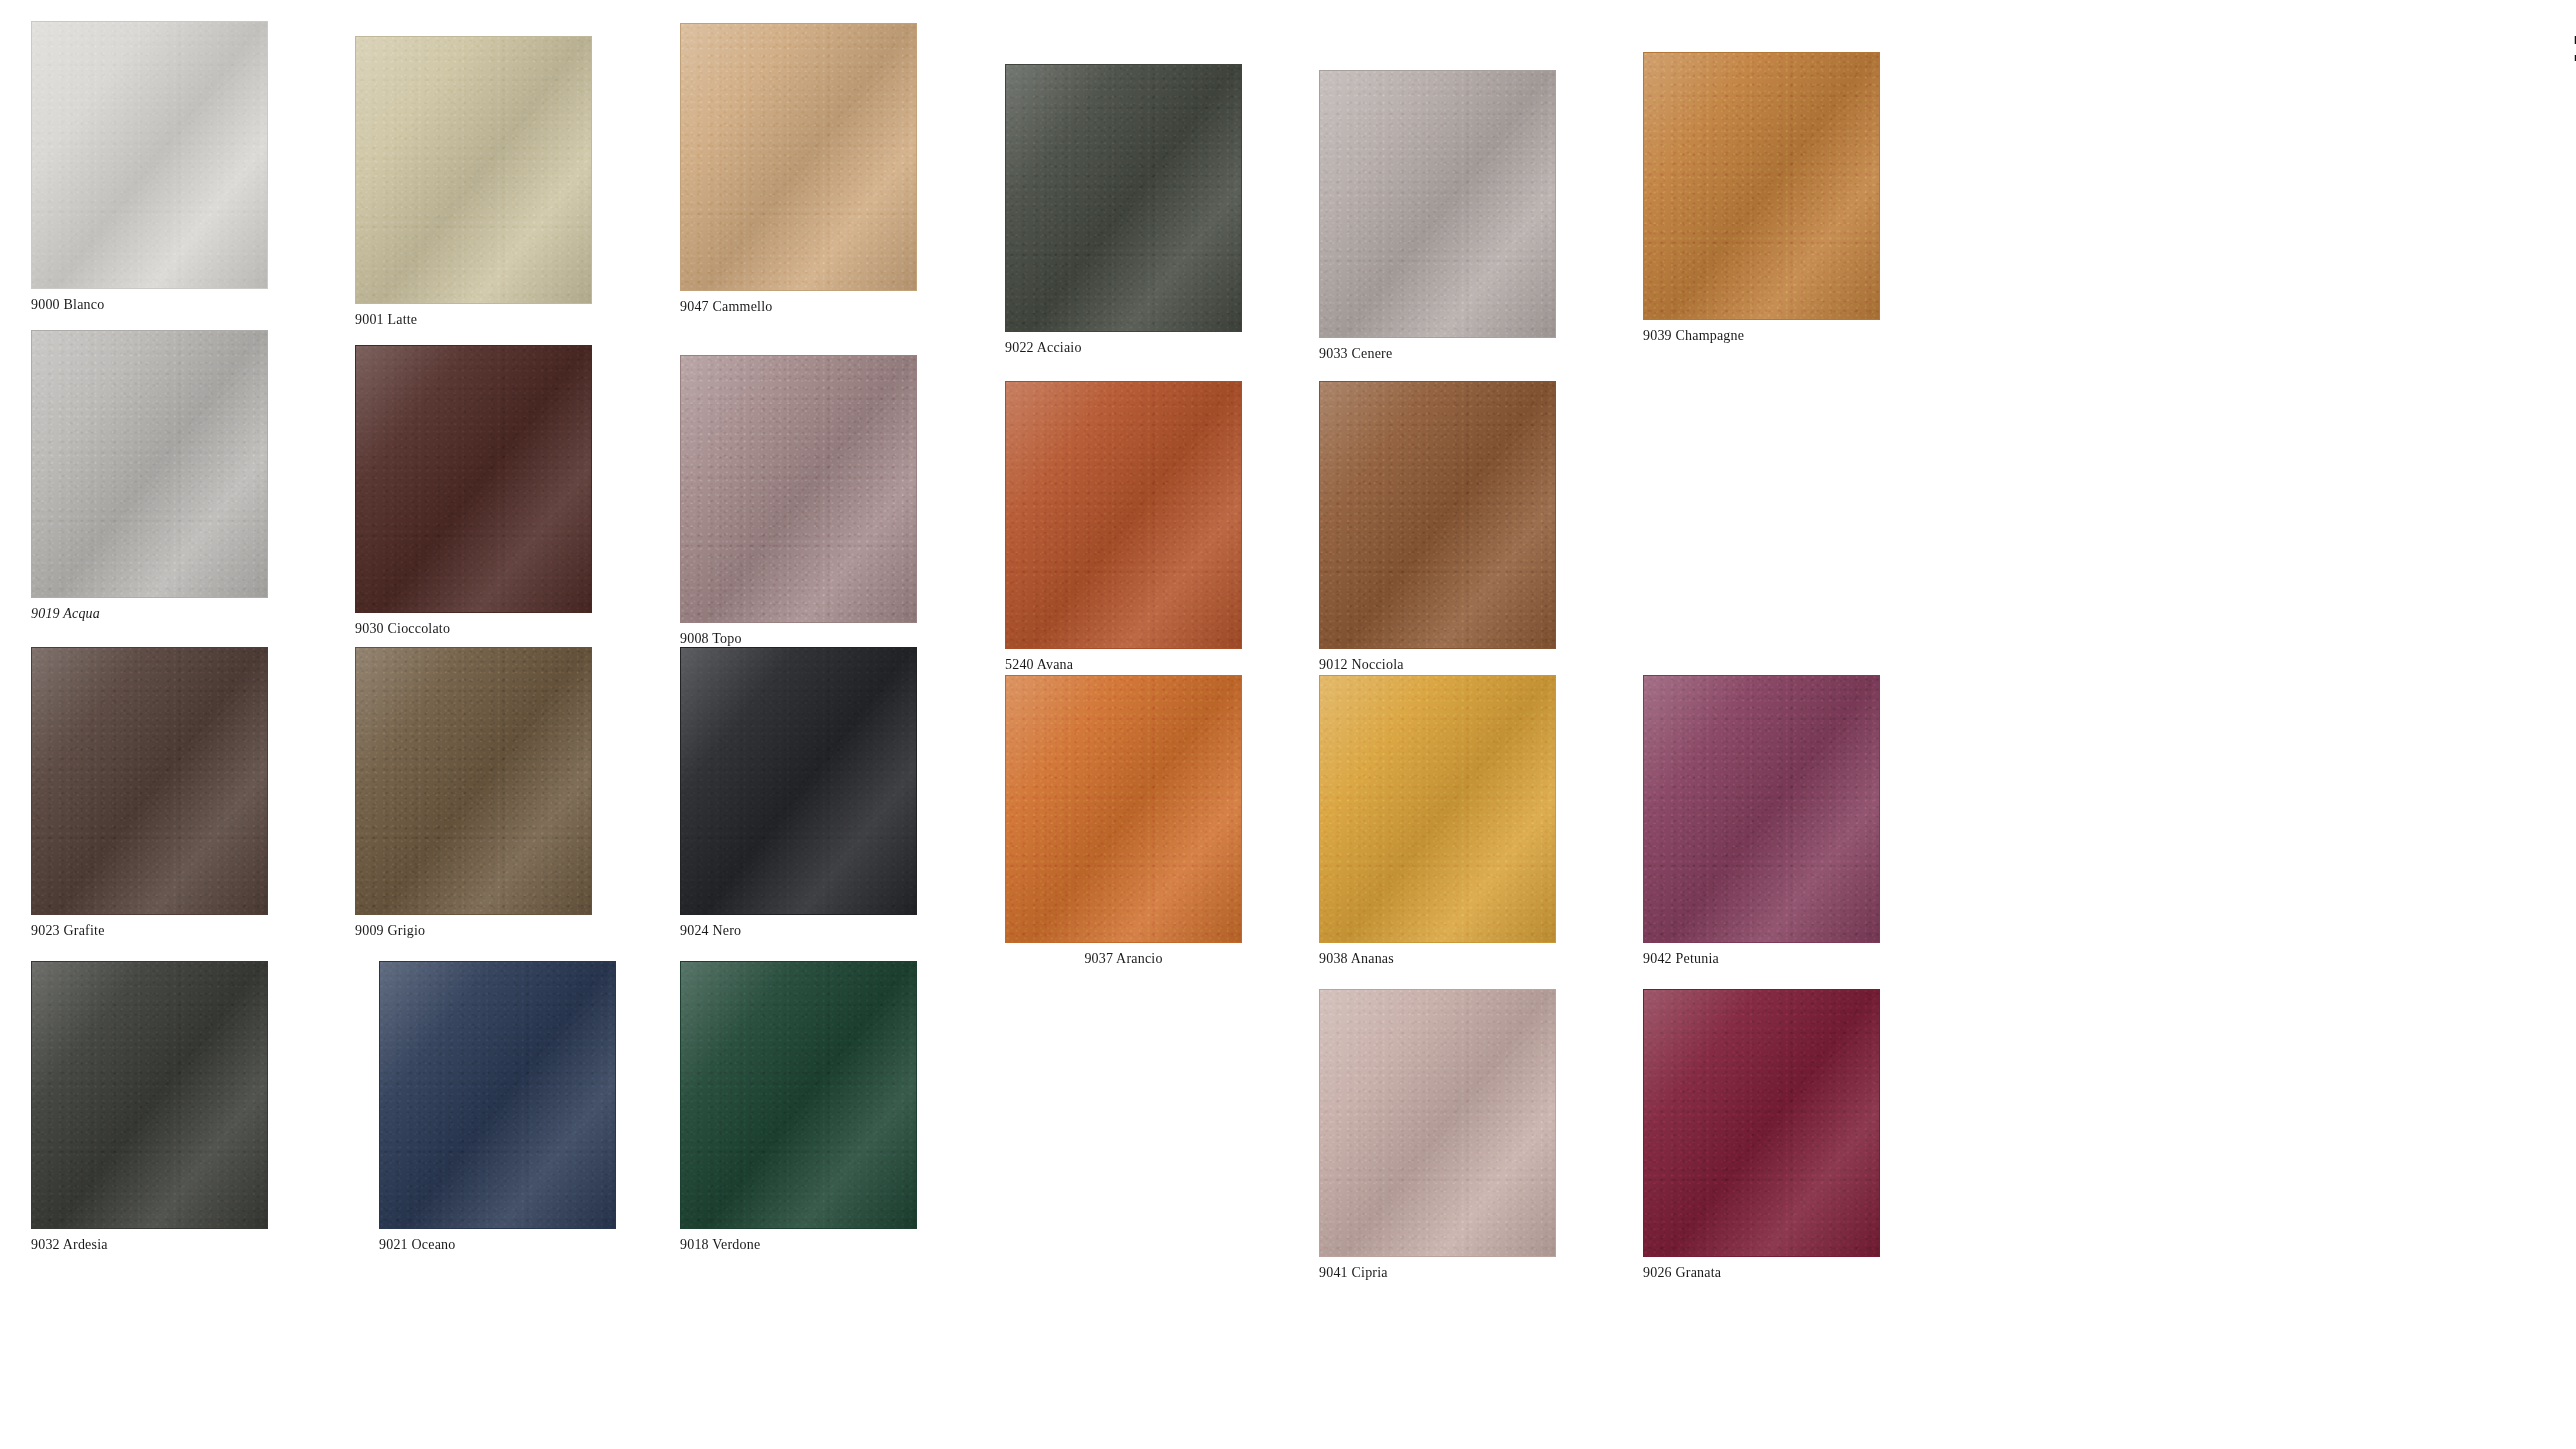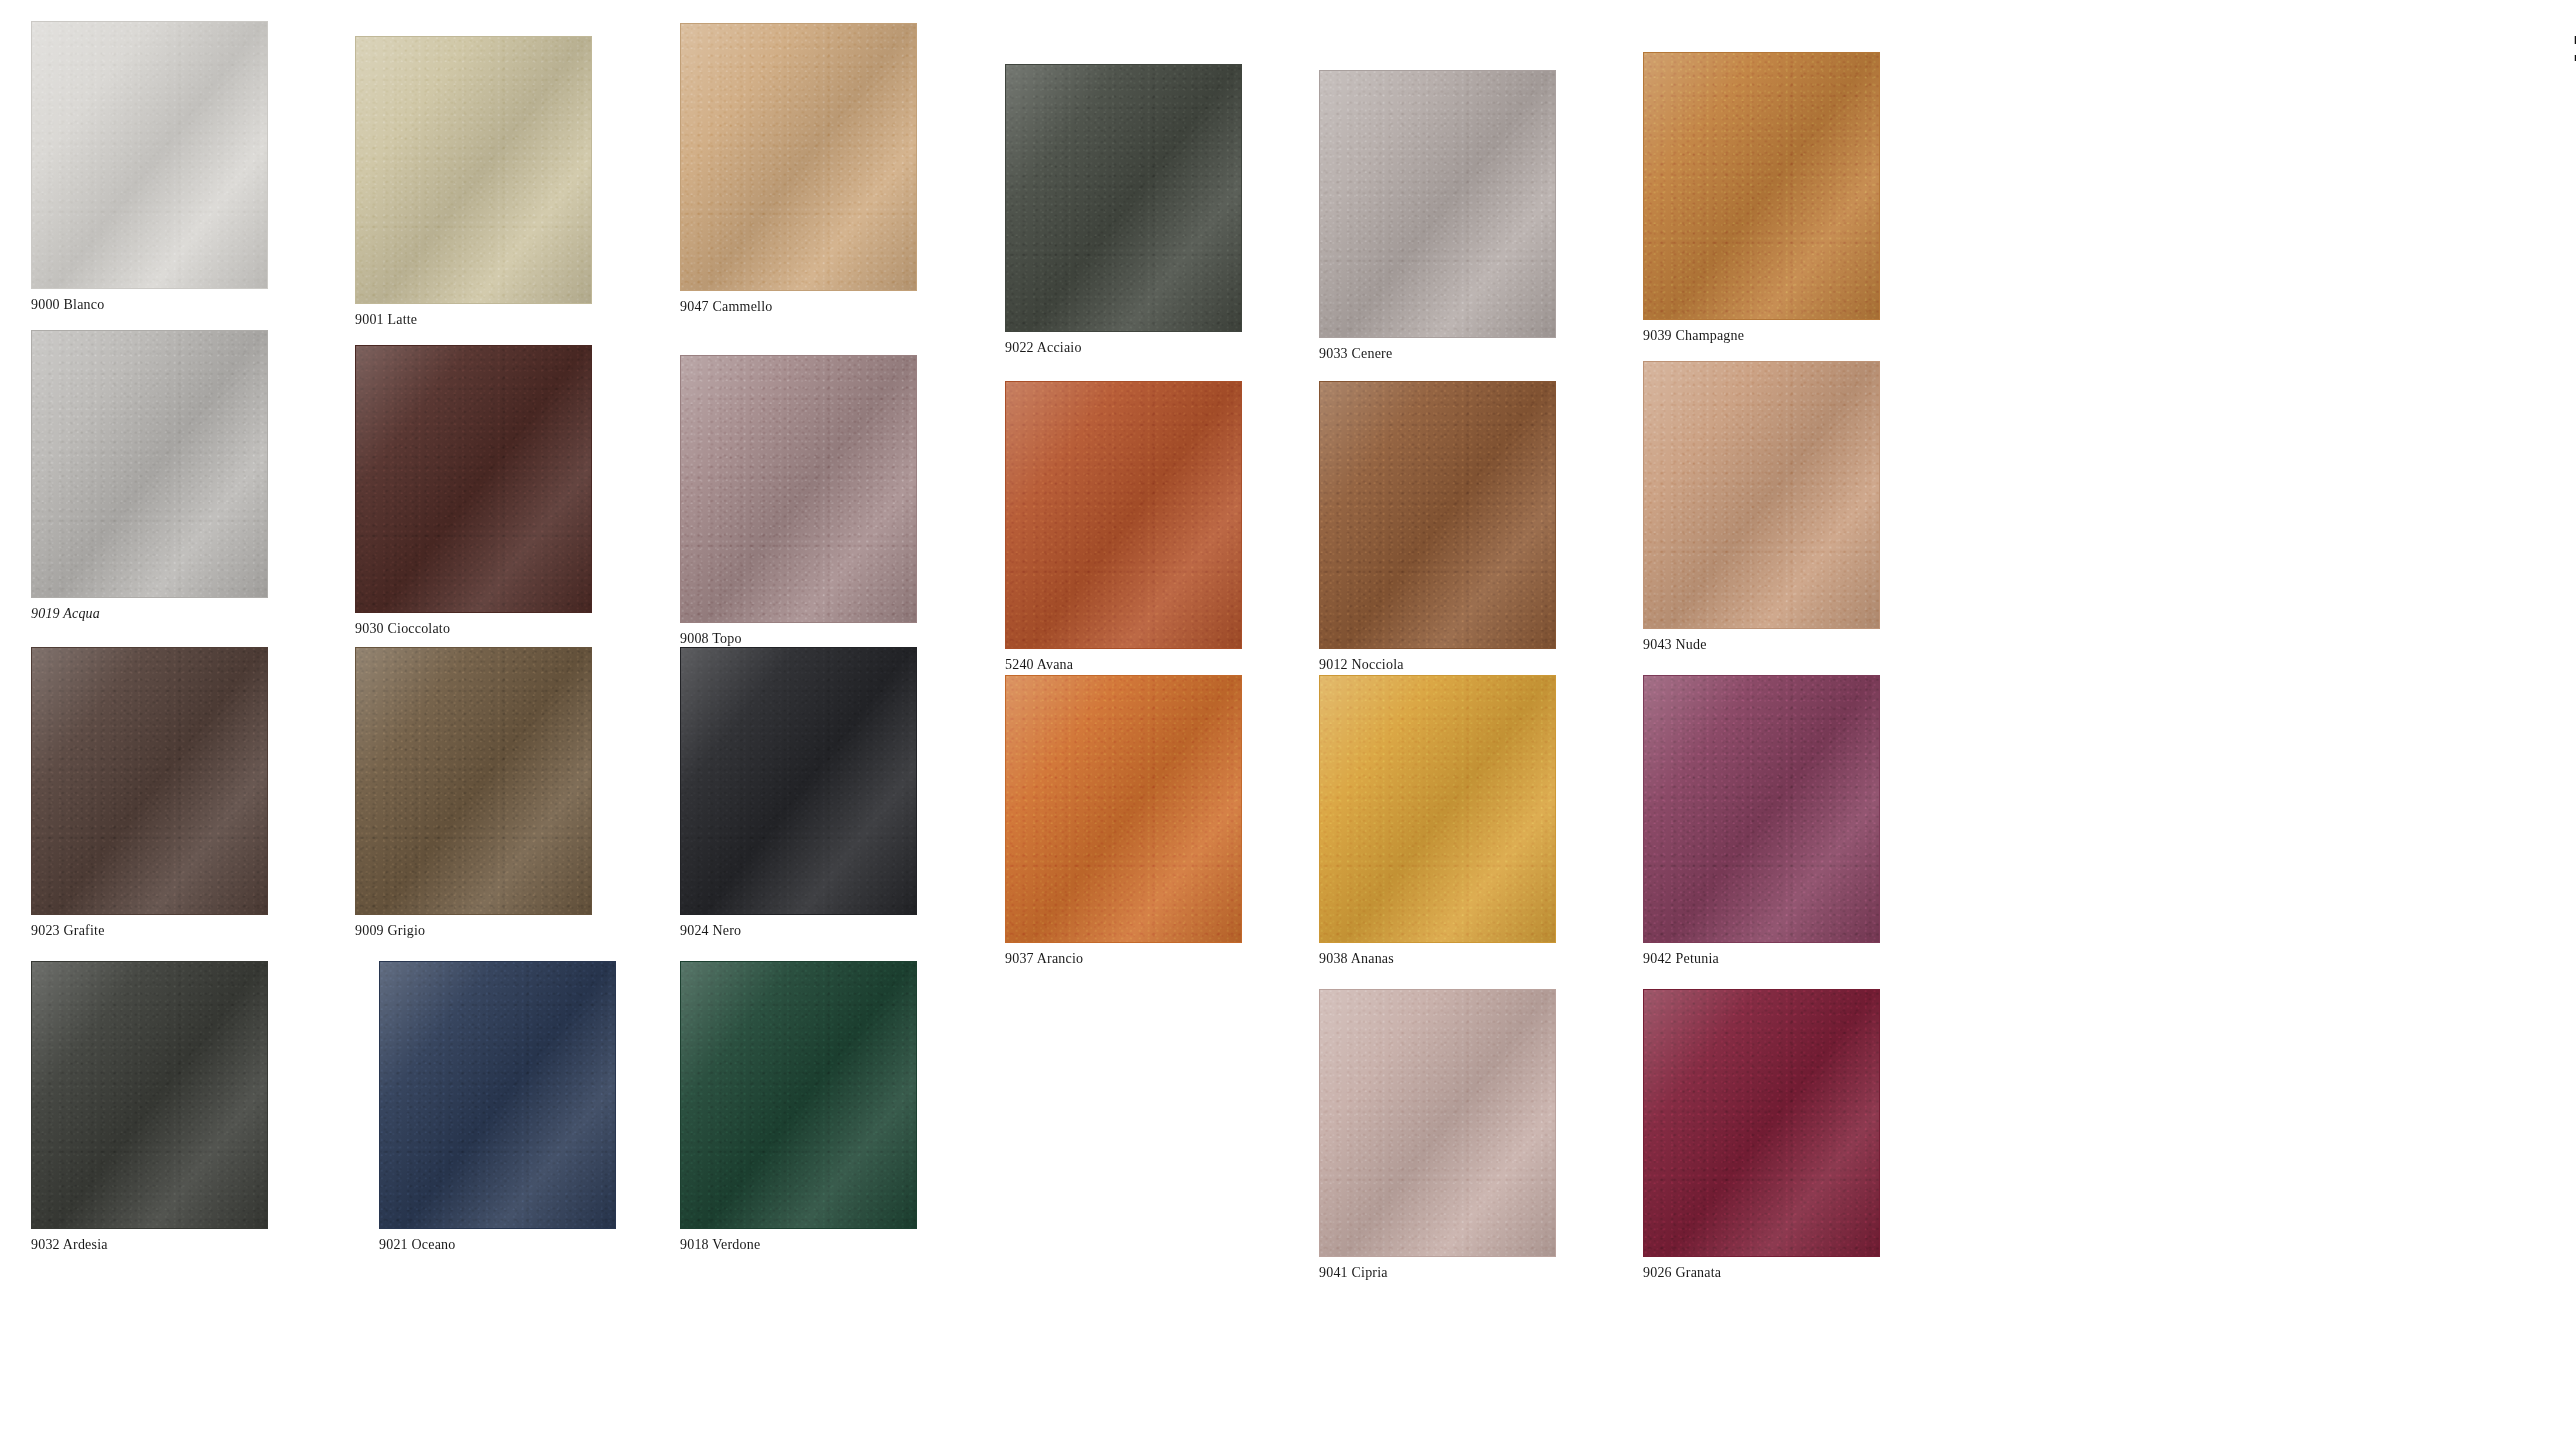--- a/index.html
+++ b/index.html
@@ -141,27 +141,20 @@
         </div>
         <div class="swatch-label">5240 Avana</div>
       </div>
       <div class="swatch-cell" style="left: 1319px; top: 381px;">
         <div class="swatch-chip" style="background: rgb(142, 91, 55);">
           <div class="grain"></div>
           <div class="sheen"></div>
         </div>
         <div class="swatch-label">9012 Nocciola</div>
       </div>
-      <div class="swatch-cell" style="left: 1643px; top: 361px;">
-        <div class="swatch-chip" style="background: rgb(201, 157, 126);">
-          <div class="grain"></div>
-          <div class="sheen"></div>
-        </div>
-        <div class="swatch-label">9043 Nude</div>
-      </div>
       <div class="swatch-cell" style="left: 31px; top: 647px;">
         <div class="swatch-chip" style="background: rgb(84, 65, 58);">
           <div class="grain"></div>
           <div class="sheen"></div>
         </div>
         <div class="swatch-label">9023 Grafite</div>
       </div>
       <div class="swatch-cell" style="left: 355px; top: 647px;">
         <div class="swatch-chip" style="background: rgb(110, 90, 65);">
           <div class="grain"></div>
@@ -169,21 +162,21 @@
         </div>
         <div class="swatch-label">9009 Grigio</div>
       </div>
       <div class="swatch-cell" style="left: 680px; top: 647px;">
         <div class="swatch-chip" style="background: rgb(37, 38, 42);">
           <div class="grain"></div>
           <div class="sheen"></div>
         </div>
         <div class="swatch-label">9024 Nero</div>
       </div>
-      <div class="swatch-cell" style="left: 1005px; top: 675px;">
+      <div class="swatch-cell" style="left: 1005px; top: 675px; text-align: center;">
         <div class="swatch-chip" style="background: rgb(208, 112, 46);">
           <div class="grain"></div>
           <div class="sheen"></div>
         </div>
         <div class="swatch-label">9037 Arancio</div>
       </div>
       <div class="swatch-cell" style="left: 1319px; top: 675px;">
         <div class="swatch-chip" style="background: rgb(217, 162, 58);">
           <div class="grain"></div>
           <div class="sheen"></div>

